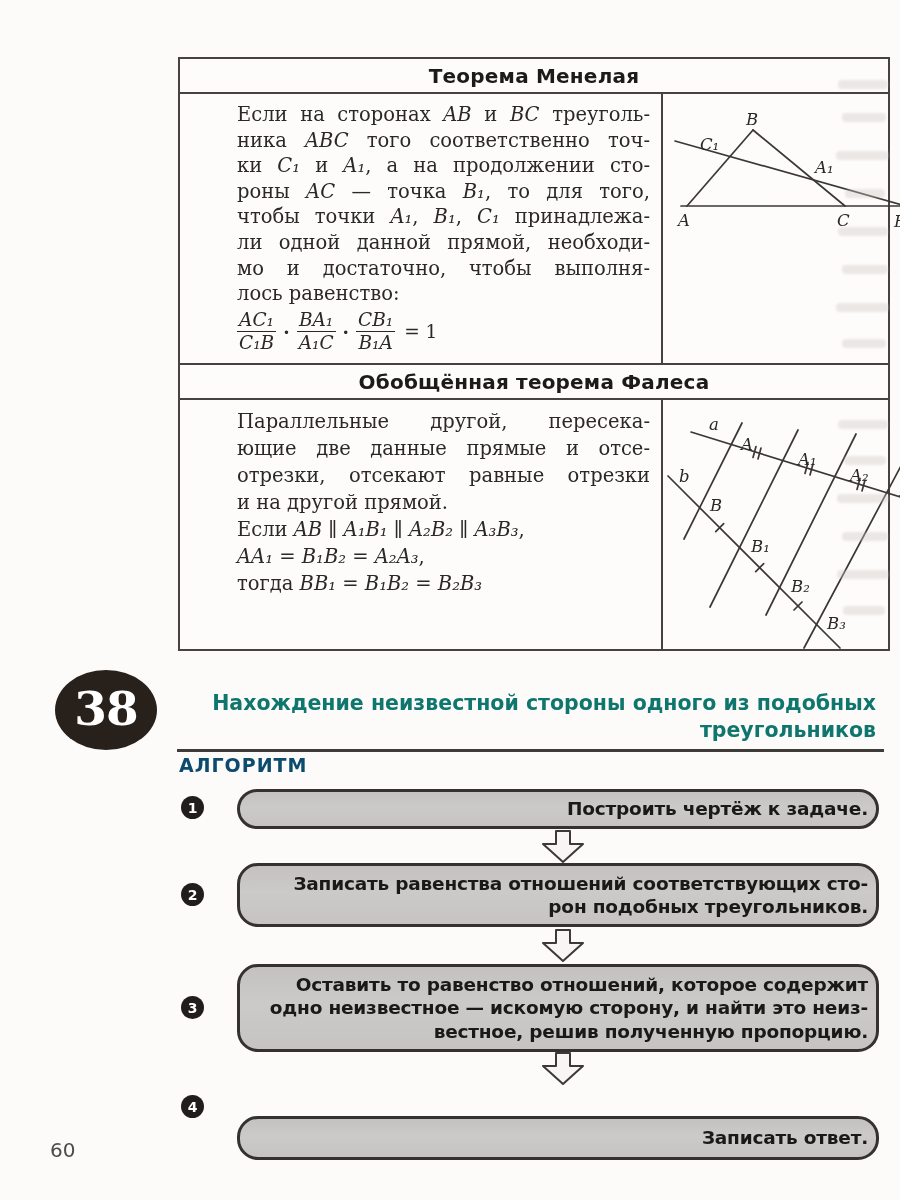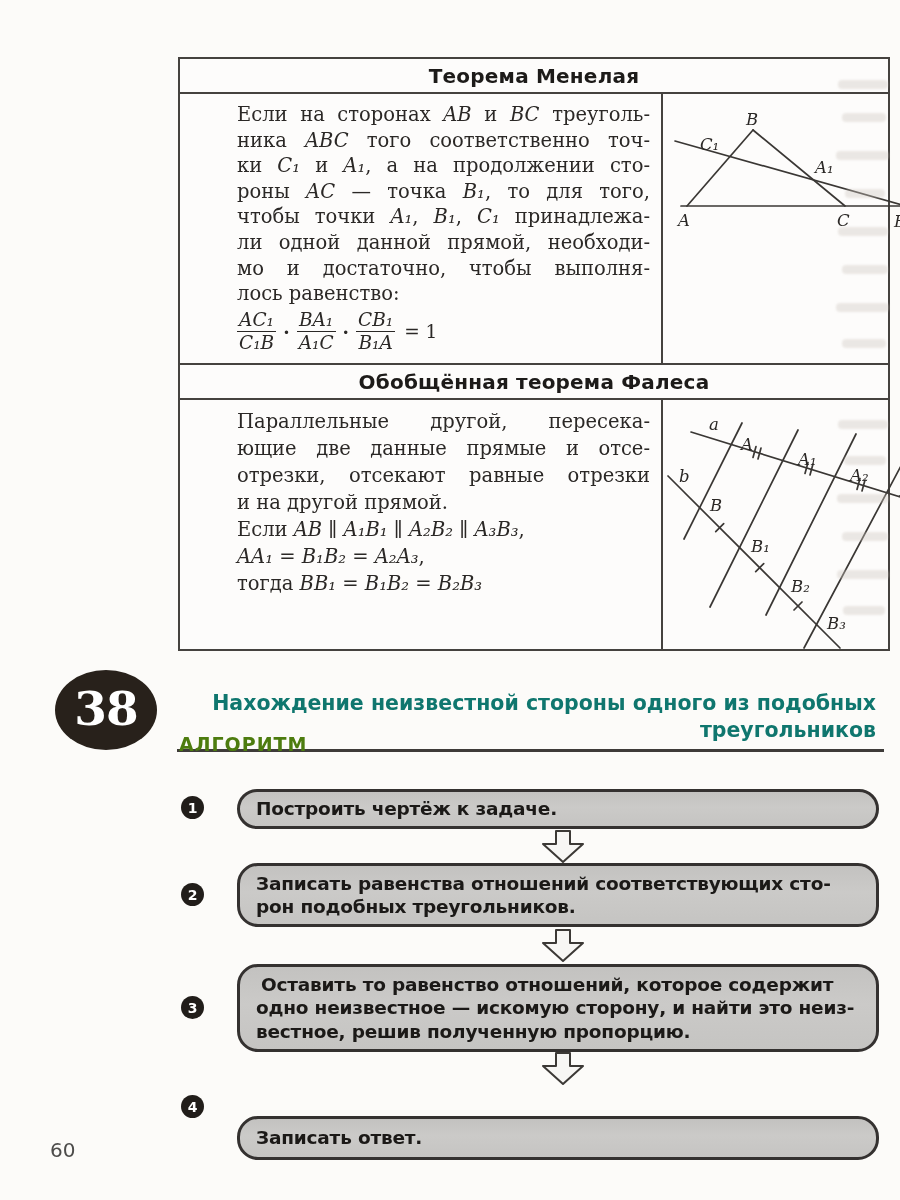--- a/index.html
+++ b/index.html
@@ -55,37 +55,37 @@
     font-size:47px; color:#ffffff; letter-spacing:-1px; padding-bottom:3px;
   }
   .sec-title{
     position:absolute; left:200px; top:690px; width:676px;
     text-align:right;
     font-family:"DejaVu Sans","Liberation Sans",sans-serif;
     font-weight:bold; font-size:20.5px; line-height:27px; color:#0f766e;
   }
   .sec-rule{position:absolute; left:177px; top:749px; width:707px; height:3px; background:#3e3b39;}
   .algo-label{
-    position:absolute; left:179px; top:733px;
-    font-family:"DejaVu Sans","Liberation Sans",sans-serif;
-    font-weight:bold; font-size:19px; letter-spacing:1px; color:#4d7c0f;text-align:center;
+    position:absolute; left:179px; top:754px;
+    font-family:"DejaVu Sans","Liberation Sans",sans-serif;
+    font-weight:bold; font-size:19px; letter-spacing:1px; color:#0c4a6e;text-align:center;
   }
   
   .step-circle{
     position:absolute; left:181px; width:23px; height:23px; border-radius:50%;
     background:#211d1a; color:#fff;
     font-family:"DejaVu Sans","Liberation Sans",sans-serif; font-weight:bold; font-size:14px;
     display:flex; align-items:center; justify-content:center;
   }
   .step-box{
     position:absolute; left:237px; width:642px; box-sizing:border-box;
     border:3px solid #343130; border-radius:21px;
     background:linear-gradient(180deg,#c3c2c0 0%,#cbcac8 45%,#c5c4c2 100%);
     display:flex; flex-direction:column; justify-content:center;
-    padding-left:16px; padding-right:8px;
+    padding-left:16px; padding-right:8px;align-items:flex-end;
   }
   .step-line{
     font-family:"DejaVu Sans","Liberation Sans",sans-serif;
     font-weight:bold; font-size:18.5px; line-height:23.5px;
     color:#1b1917; letter-spacing:-.2px; white-space:nowrap; overflow:hidden;
   }
   .arrow{position:absolute; left:541px; width:44px; height:34px;}
   
   .page-num{
     position:absolute; left:50px; top:1138px;

